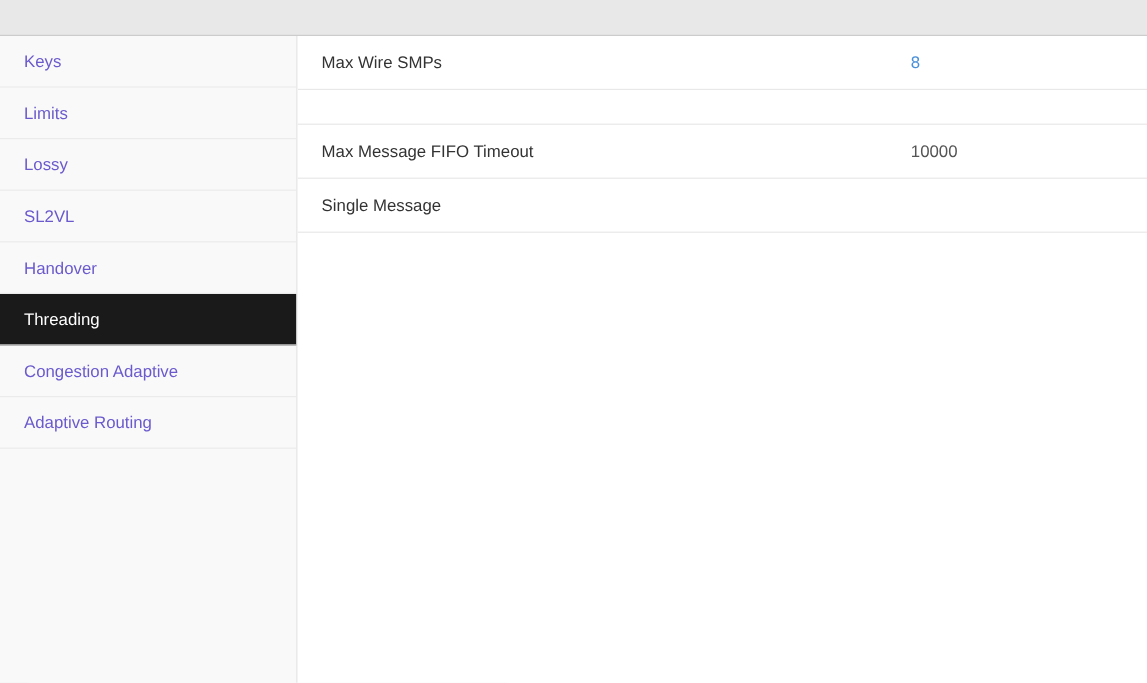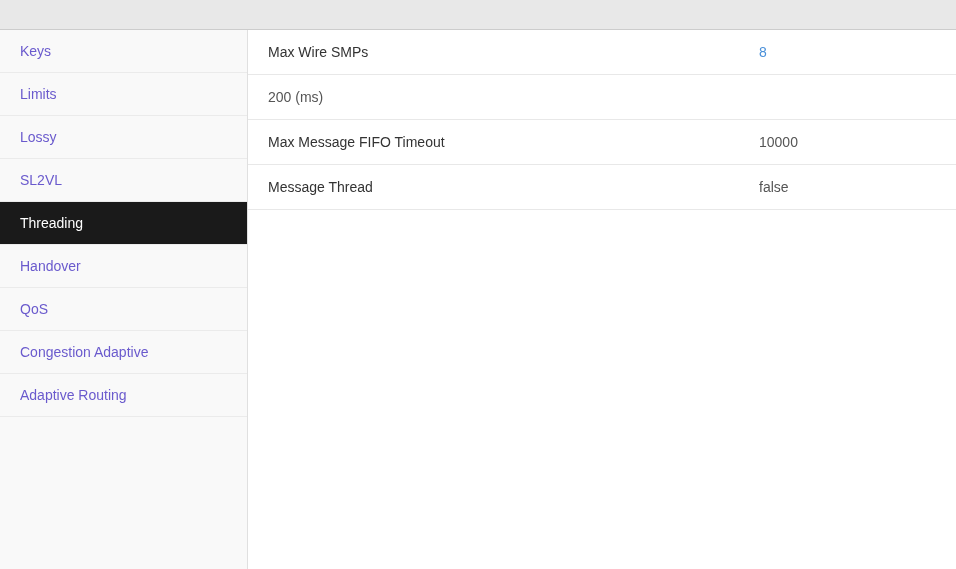--- a/index.html
+++ b/index.html
@@ -92,40 +92,37 @@
 
 <div class="top-bar"></div>
 
 <div class="main-container">
 
   <div class="sidebar" id="sidebar-list">
   <div class="sidebar-item">Keys</div>
       <div class="sidebar-item">Limits</div>
       <div class="sidebar-item">Lossy</div>
       <div class="sidebar-item">SL2VL</div>
+      <div class="sidebar-item">Handover</div>
       <div class="sidebar-item active">Threading</div>
-      <div class="sidebar-item">Handover</div>
-      <div class="sidebar-item">QoS</div>
       <div class="sidebar-item">Congestion Adaptive</div>
       <div class="sidebar-item">Adaptive Routing</div>
     </div>
 
   <div class="content-area">
     <div class="property-table" id="property-table">
     <div class="property-row">
           <div class="property-label">Max Wire SMPs</div>
           <div class="property-value blue">8</div>
         </div>
         <div class="property-row">
-          <div class="property-value">200 (ms)</div>
         </div>
         <div class="property-row">
           <div class="property-label">Max Message FIFO Timeout</div>
           <div class="property-value">10000</div>
         </div>
         <div class="property-row">
-          <div class="property-label">Message Thread</div>
-          <div class="property-value">false</div>
+          <div class="property-label">Single Message</div>
         </div>
       </div>
   </div>
 
 </div>
 
 </body></html>

